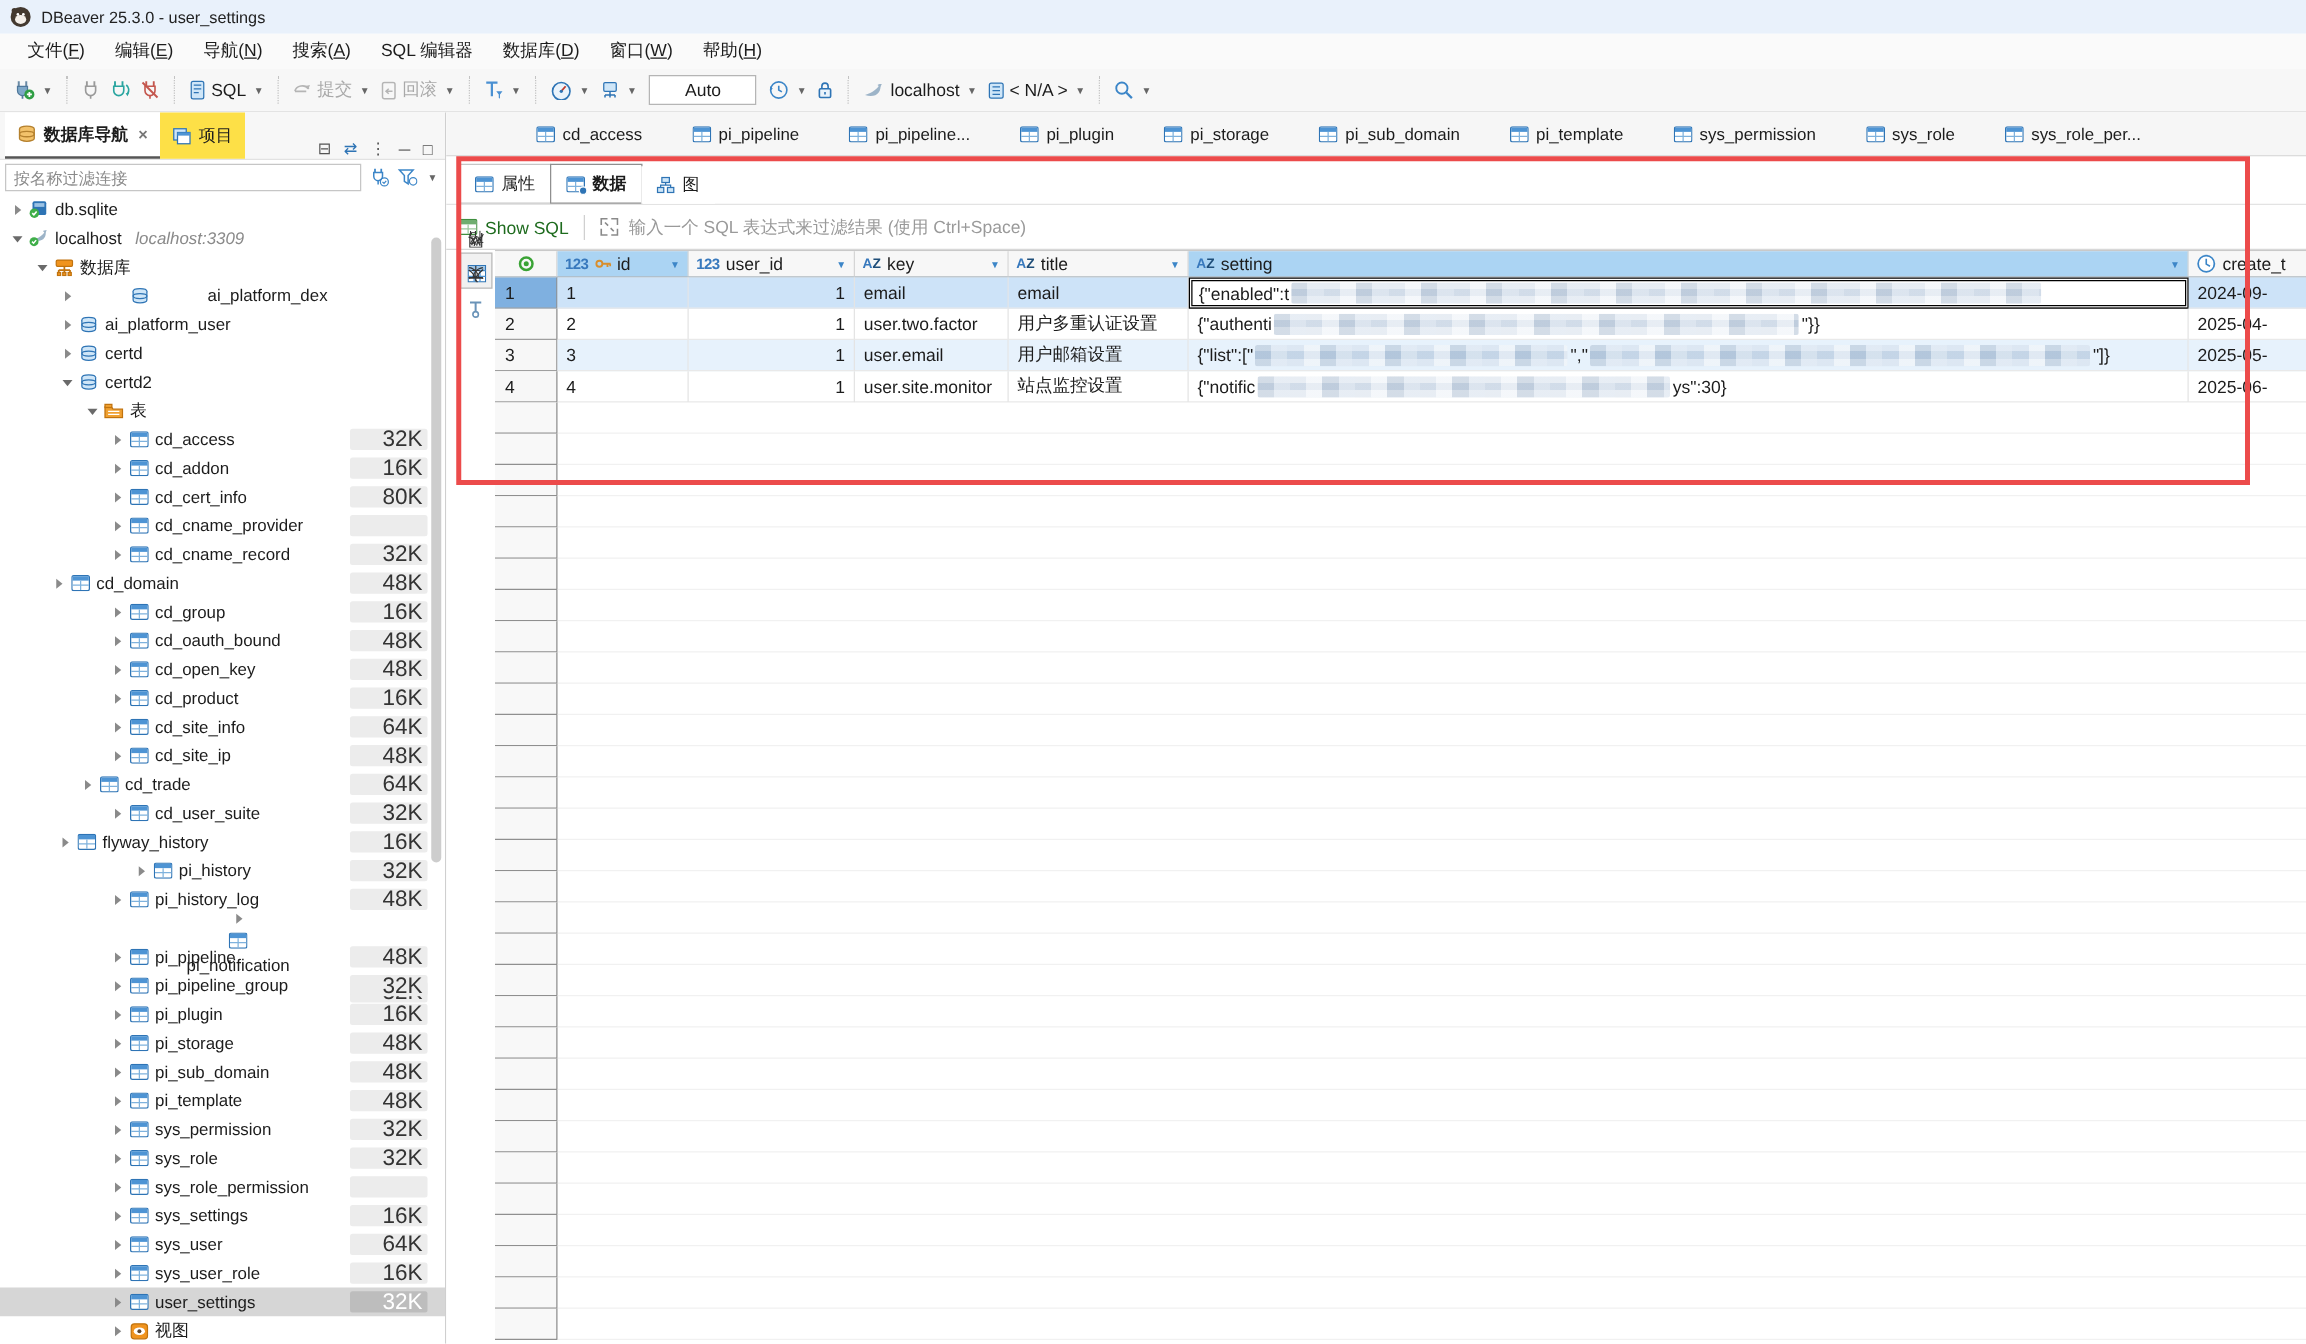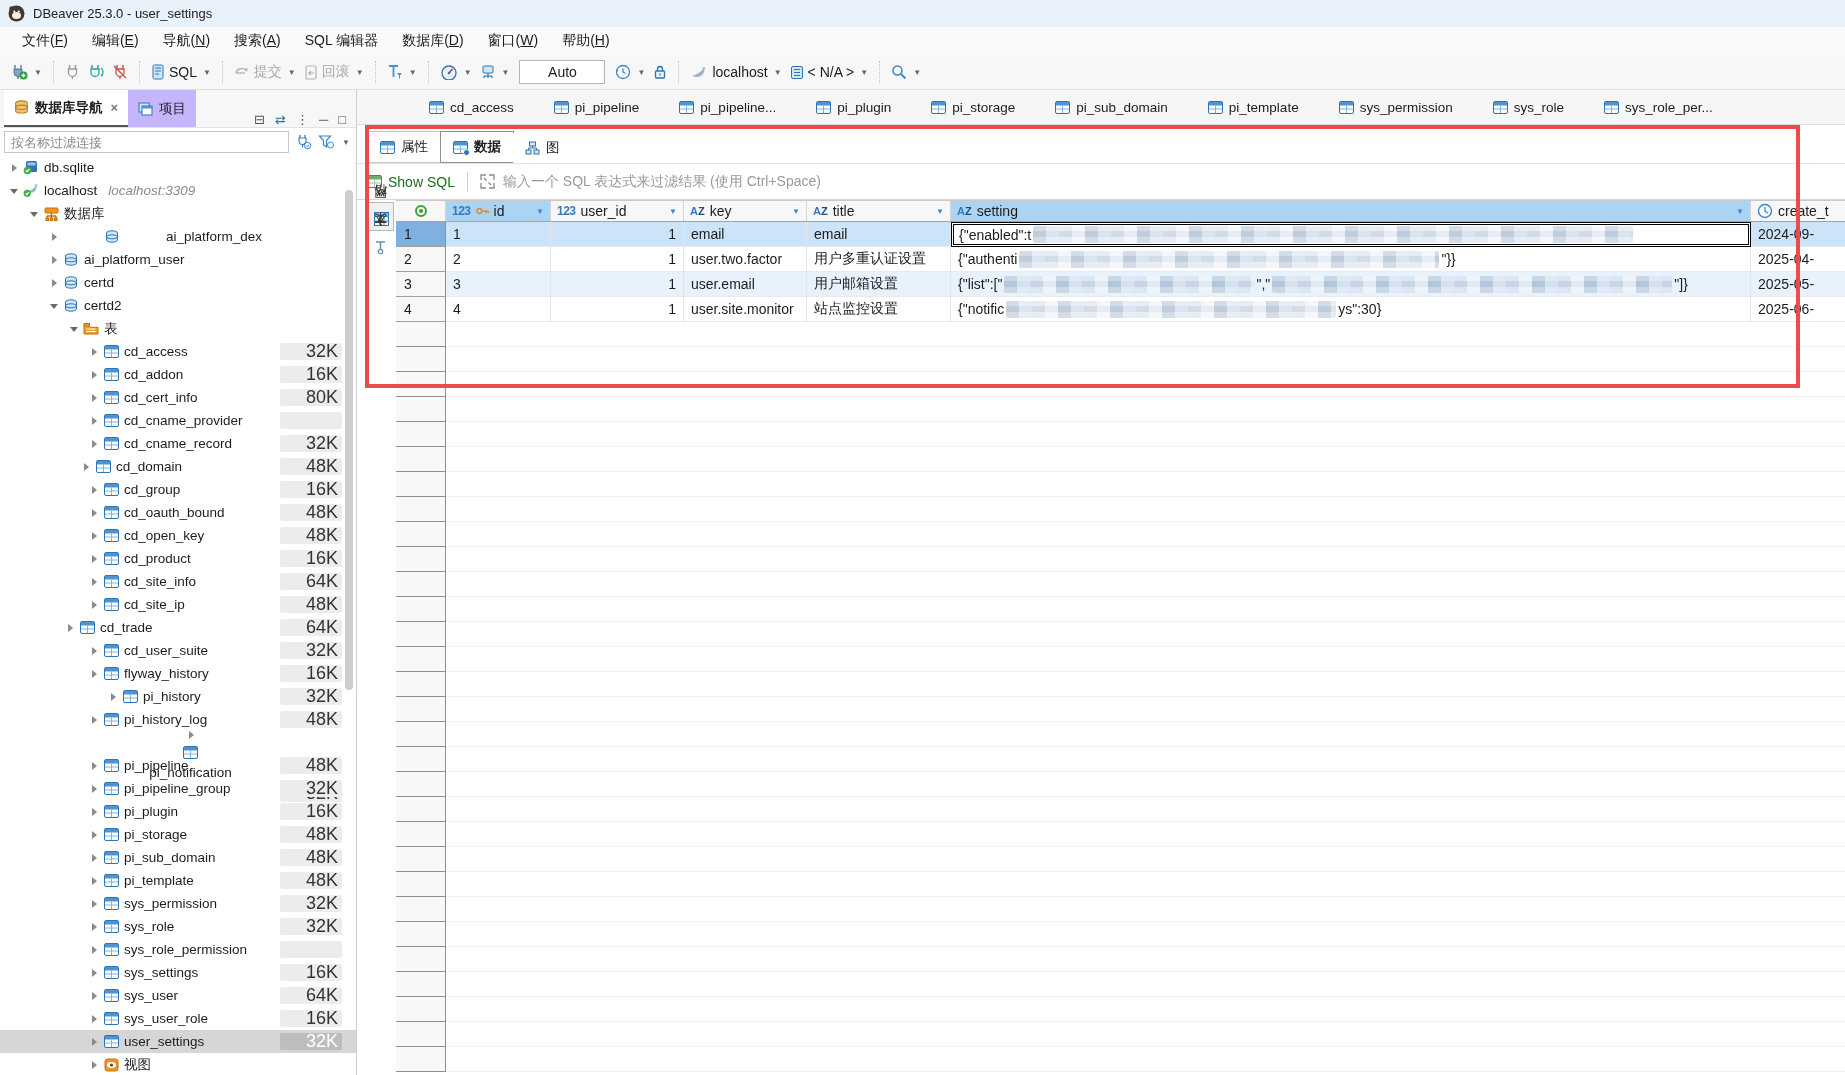--- a/index.html
+++ b/index.html
@@ -22,21 +22,21 @@
   .dd{font-size:8px;color:#666;margin-left:2px}
   .dd.blue{color:#3c86c8}
   .auto-box{width:86px;height:24px;border:1px solid #b5b5b5;background:#fff;display:flex;
     align-items:center;justify-content:center;font-size:14px;margin:0 6px}
 
   
   .sidebar{position:absolute;left:0;top:90px;width:357px;height:985px;background:#fff;
     border-right:1px solid #cfcfcf}
   .sb-tabs{height:38px;display:flex;align-items:flex-end;border-bottom:1px solid #e2e2e2;
     background:#f7f7f7;padding-left:4px;font-size:13.5px}
-  .sb-tab{display:flex;align-items:center;gap:6px;height:100%;padding:0 10px;background:#c4b5fd}
+  .sb-tab{display:flex;align-items:center;gap:6px;height:100%;padding:0 10px;background:#fde047}
   .sb-tab.active{background:#fff;border-bottom:2px solid #555;font-weight:bold}
   .sb-tab .x{color:#777;font-size:13px;margin-left:2px}
   .sb-icons{margin-left:auto;display:flex;align-items:center;gap:10px;padding-right:10px;color:#555;font-size:13px}
   .sb-icons .lnk{color:#2e74b5}
   .sb-filter{height:28px;display:flex;align-items:center;gap:6px;padding:3px 6px 3px 4px}
   .sb-filter input{flex:1;height:22px;border:1px solid #c6c6c6;padding:0 6px;font-size:13px;
     font-family:inherit;color:#333}
   .sb-filter input::placeholder{color:#8a8a8a}
   .tree{position:relative;font-size:13.5px}
   .trow{height:23px;display:flex;align-items:center;gap:5px;padding-right:14px;white-space:nowrap}
@@ -454,21 +454,21 @@
           <span class="ticon">
             <svg width="15" height="13" viewBox="0 0 15 13">
               <rect x="0.5" y="0.5" width="14" height="12" rx="1.5" fill="#fff" stroke="#2e74b5"></rect>
               <rect x="1" y="1" width="13" height="3.5" fill="#4e94d4"></rect>
               <path d="M7.5 4.5V12M1 8h13" stroke="#7fb2dd" fill="none"></path>
             </svg>
           </span>
           <span>cd_cname_record</span>
           <span class="sizebar">32K</span>
         </div>
-        <div class="trow" style="padding-left: 82px;">
+        <div class="trow" style="padding-left: 43px;">
           <span class="chev r"></span>
           <span class="ticon">
             <svg width="15" height="13" viewBox="0 0 15 13">
               <rect x="0.5" y="0.5" width="14" height="12" rx="1.5" fill="#fff" stroke="#2e74b5"></rect>
               <rect x="1" y="1" width="13" height="3.5" fill="#4e94d4"></rect>
               <path d="M7.5 4.5V12M1 8h13" stroke="#7fb2dd" fill="none"></path>
             </svg>
           </span>
           <span>cd_domain</span>
           <span class="sizebar">48K</span>
@@ -562,21 +562,21 @@
           <span class="ticon">
             <svg width="15" height="13" viewBox="0 0 15 13">
               <rect x="0.5" y="0.5" width="14" height="12" rx="1.5" fill="#fff" stroke="#2e74b5"></rect>
               <rect x="1" y="1" width="13" height="3.5" fill="#4e94d4"></rect>
               <path d="M7.5 4.5V12M1 8h13" stroke="#7fb2dd" fill="none"></path>
             </svg>
           </span>
           <span>cd_user_suite</span>
           <span class="sizebar">32K</span>
         </div>
-        <div class="trow" style="padding-left: 90px;">
+        <div class="trow" style="padding-left: 48px;">
           <span class="chev r"></span>
           <span class="ticon">
             <svg width="15" height="13" viewBox="0 0 15 13">
               <rect x="0.5" y="0.5" width="14" height="12" rx="1.5" fill="#fff" stroke="#2e74b5"></rect>
               <rect x="1" y="1" width="13" height="3.5" fill="#4e94d4"></rect>
               <path d="M7.5 4.5V12M1 8h13" stroke="#7fb2dd" fill="none"></path>
             </svg>
           </span>
           <span>flyway_history</span>
           <span class="sizebar">16K</span>

